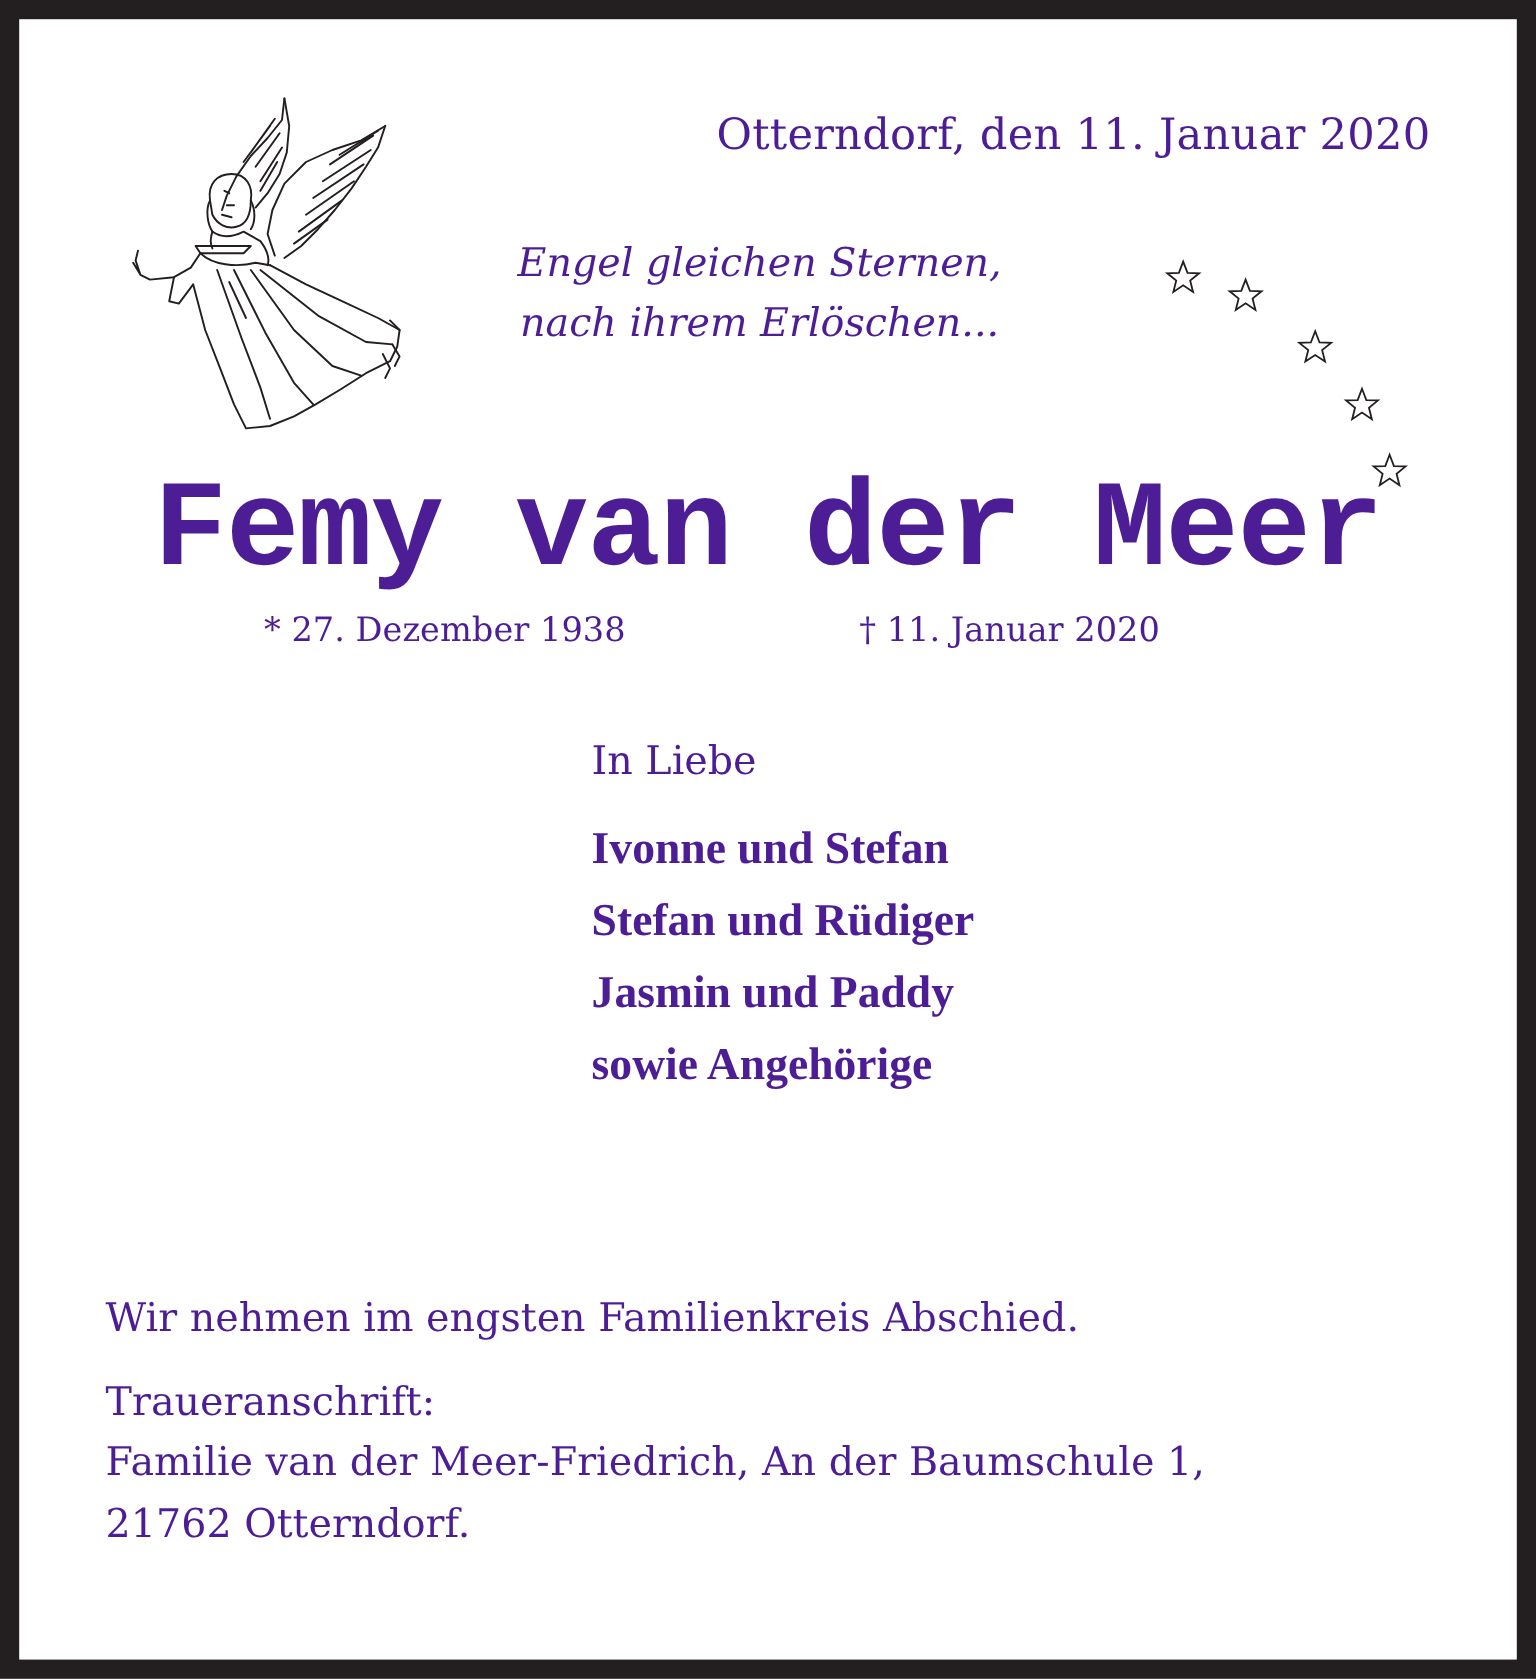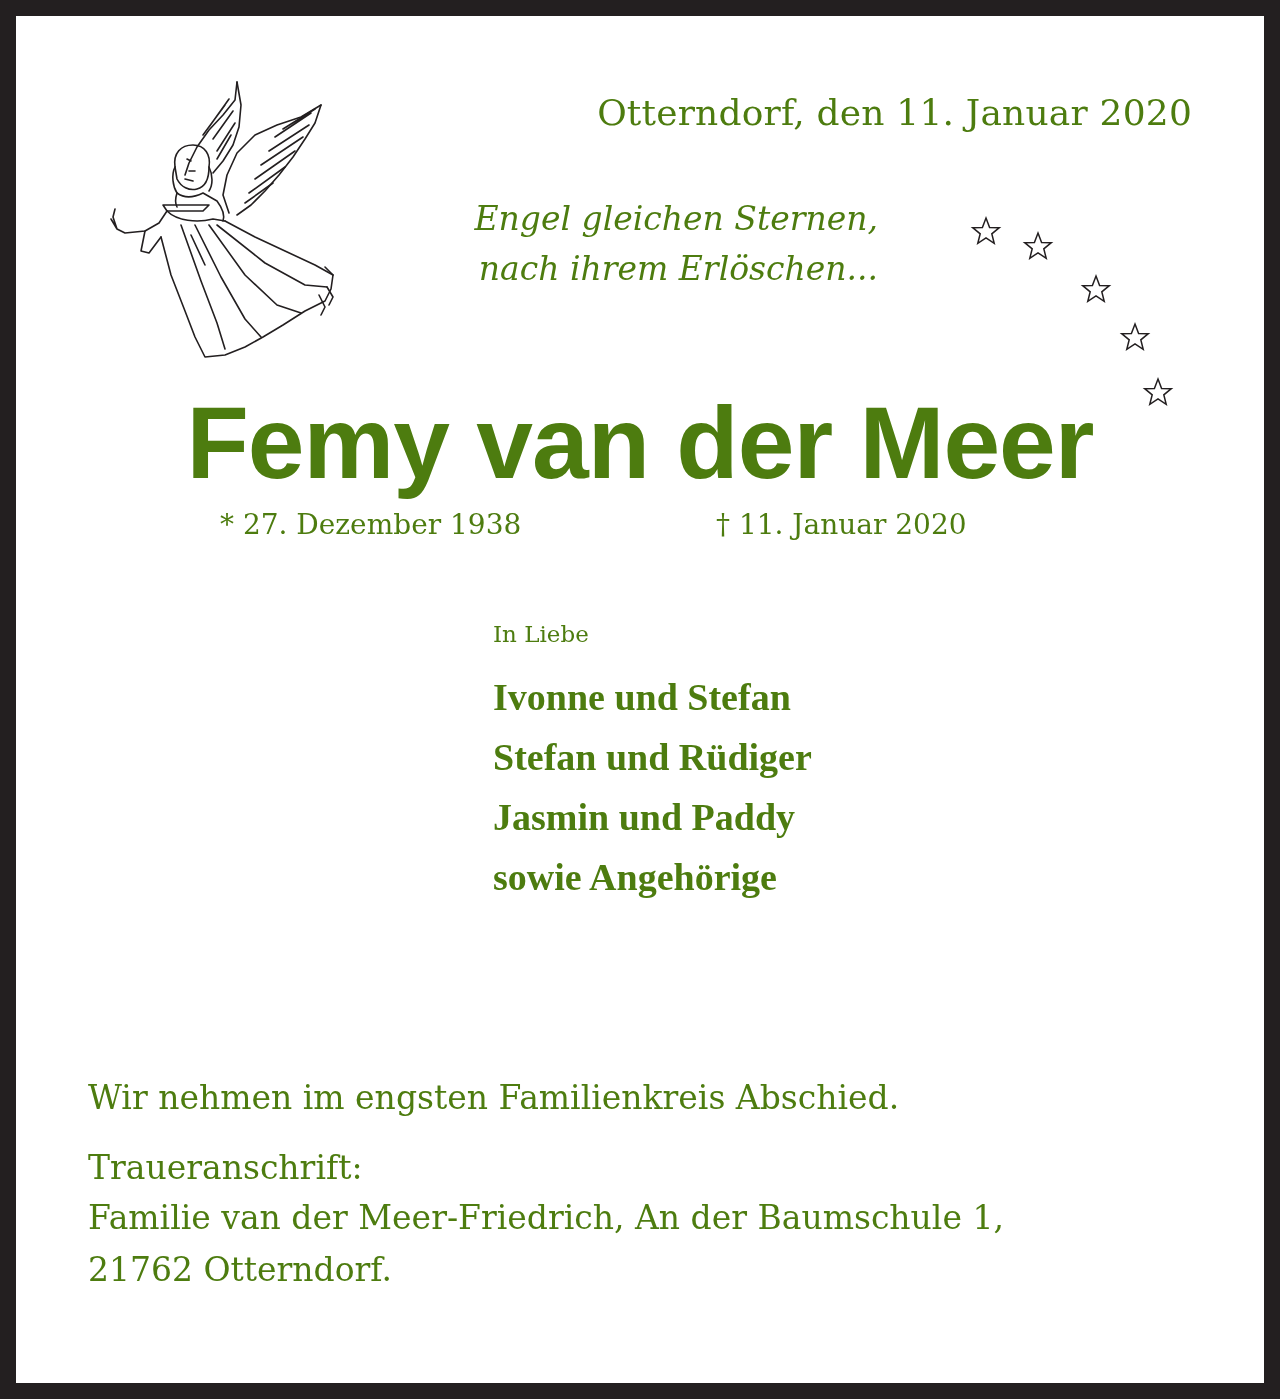--- a/index.html
+++ b/index.html
@@ -1,40 +1,40 @@
 <!DOCTYPE html>
 <html><head>
 <meta charset="utf-8">
 <style>
   html, body { margin: 0; padding: 0; background: #ffffff; }
   body { width: 1280px; height: 1399px; position: relative; overflow: hidden; }
   .frame {
     position: absolute; left: 0; top: 0; width: 1280px; height: 1399px;
     box-sizing: border-box; border: 16px solid #231f20; background: #ffffff;
   }
-  .serif { font-family: "DejaVu Serif", "Liberation Serif", serif; color: #4d7c0f; }
+  .serif { font-family: "DejaVu Serif", "Liberation Serif", serif; color: #4c1d95; }
   .abs { position: absolute; white-space: nowrap; }
 
   .angel { position: absolute; left: 105px; top: 75px; width: 232px; height: 290px; }
   .stars { position: absolute; left: 960px; top: 205px; width: 230px; height: 220px; }
 
   .date-line { right: 88px; top: 92px; font-size: 36px; letter-spacing: 0.2px; }
   .motto { left: 388px; top: 194px; width: 490px; font-size: 33px; font-style: italic;
-           line-height: 50px; text-align: right; white-space: normal; }
+           line-height: 50px; text-align: center; white-space: normal; }
   .motto div { white-space: nowrap; }
 
   .name { left: 0; width: 1280px; top: 385px; text-align: center;
-          font-family: Liberation Sans, sans-serif; font-weight: bold; font-size: 102px;
+          font-family: Liberation Mono, monospace; font-weight: bold; font-size: 102px;
           letter-spacing: -1px; transform: scaleX(1.0); }
   .dates { top: 508px; font-size: 28px; }
   .born { left: 220px; }
   .died { left: 716px; }
 
   .family { left: 493px; top: 612px; }
-  .in-love { font-size: 23px; line-height: 44px; margin-bottom: 16px; }
+  .in-love { font-size: 33px; line-height: 44px; margin-bottom: 26px; }
   .member { font-family: "Liberation Serif", serif; font-weight: bold; font-size: 38px;
             line-height: 50px; margin-bottom: 10px; }
   .member .sub { display: block; }
 
   .closing { left: 88px; top: 1078px; font-size: 33px; }
   .address-label { left: 88px; top: 1148px; font-size: 33px; }
   .address-line { left: 88px; font-size: 33px; }
   .address-1 { top: 1198px; }
   .address-2 { top: 1250px; }
 </style>

